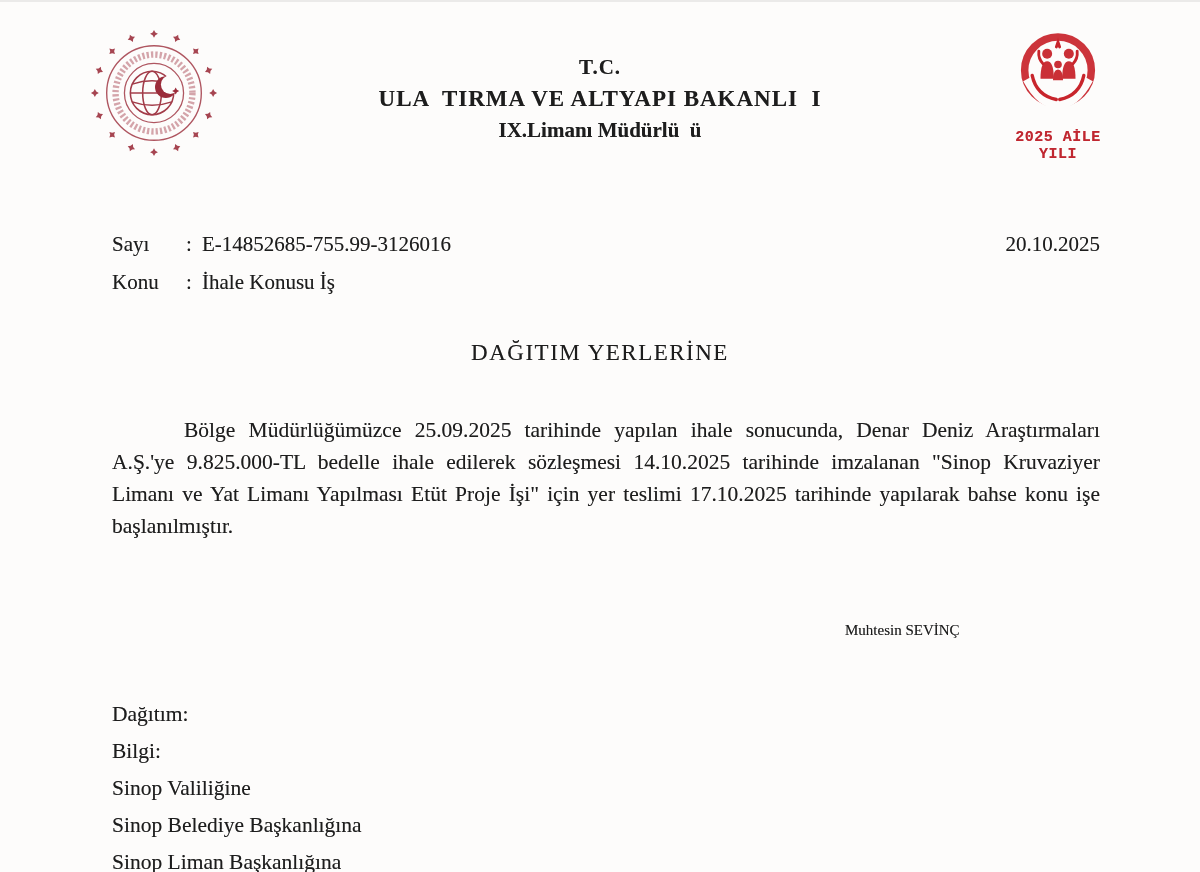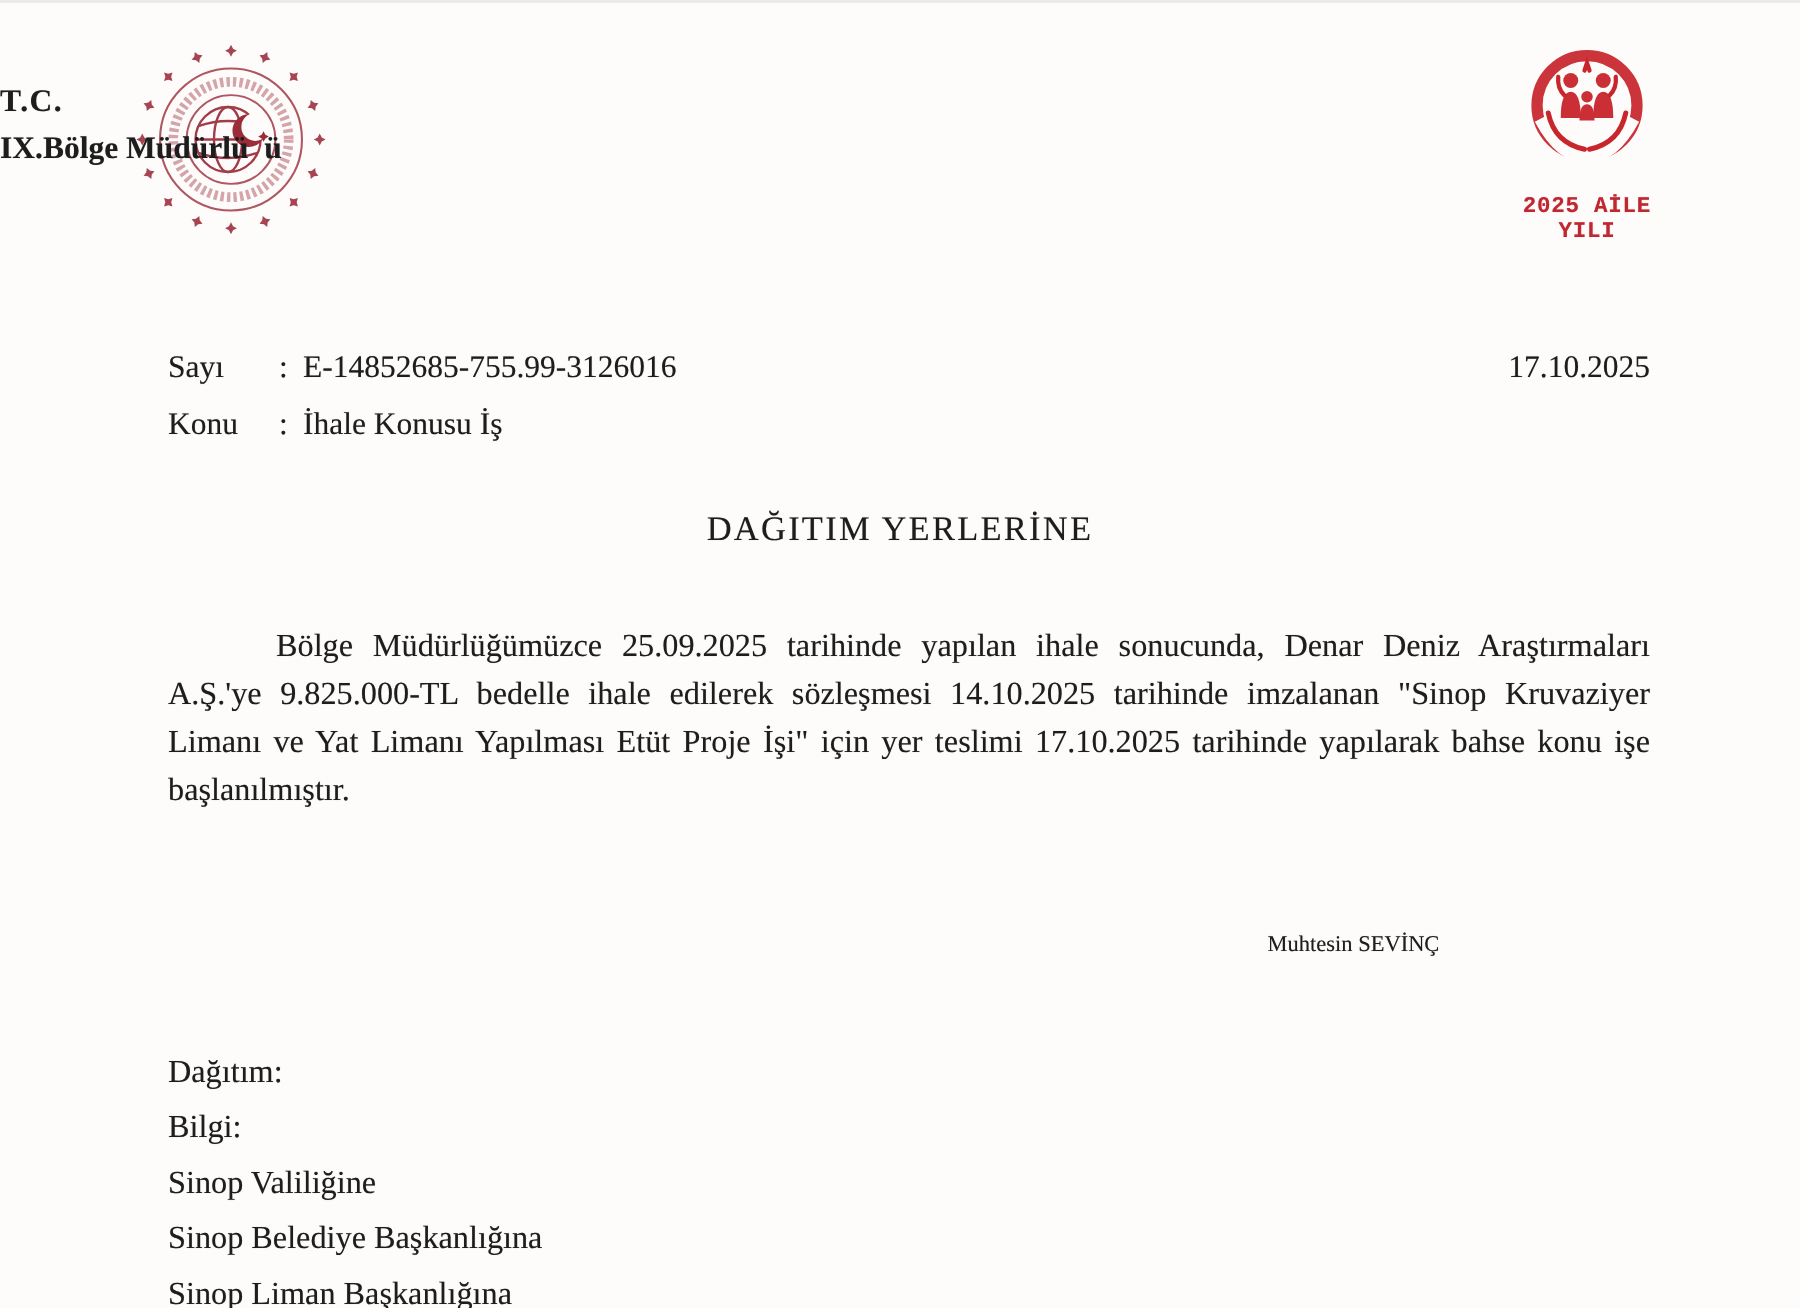--- a/index.html
+++ b/index.html
@@ -10,21 +10,21 @@
     font-family:"Liberation Serif", serif;
     color:#1d1d1d;
     overflow:hidden;
     text-shadow:0 0 0.5px rgba(30,30,30,0.45);
     border-top:2px solid rgba(0,0,0,0.07);
   }
   .pre{white-space:pre;}
 
   
   .seal-left{position:absolute;left:85px;top:22px;width:138px;height:138px;}
-  .header-center{position:absolute;left:0;right:0;top:50px;text-align:left;line-height:30px;}
+  .header-center{position:absolute;left:0;right:0;top:50px;text-align:center;line-height:30px;}
   .tc-line{font-size:21px;font-weight:bold;letter-spacing:1px;}
   .ministry-line{font-size:23px;font-weight:bold;letter-spacing:1px;margin-top:2px;}
   .region-line{font-size:21px;font-weight:bold;margin-top:1px;}
   .logo-right{position:absolute;left:1002px;top:24px;width:112px;text-align:center;font-family:Liberation Mono, monospace;}
   .logo-right svg{width:100px;height:102px;display:block;margin:0 auto;}
   .logo-right-label{font-size:15px;font-weight:bold;color:#c02730;letter-spacing:0.5px;margin-top:1px;text-shadow:0 0 0.5px rgba(192,39,48,0.5);}
 
   
   .row-sayi{position:absolute;left:112px;top:230px;font-size:21px;display:flex;}
   .row-konu{position:absolute;left:112px;top:268px;font-size:21px;display:flex;}
@@ -103,21 +103,22 @@
       </g>
 
       <circle cx="82" cy="64" r="11" fill="#9b2c3a"></circle>
       <circle cx="86.5" cy="61.5" r="9.5" fill="#fdfcfb"></circle>
       <use href="#st4" transform="translate(92 68) scale(0.9)"></use>
     </svg>
   </div>
 
   <div class="header-center">
     <div class="tc-line">T.C.</div>
-    <div class="region-line pre">IX.Bölge Müdürlü  ü</div>
+    <div class="ministry-line pre">ULA  TIRMA VE ALTYAPI BAKANLI  I</div>
+    <div class="region-line pre">IX.Limanı Müdürlü  ü</div>
   </div>
 
   <div class="logo-right">
     <svg viewBox="0 0 120 120" aria-hidden="true">
       <circle cx="60" cy="52" r="40" fill="none" stroke="#c8252c" stroke-width="9" opacity="0.93"></circle>
 
       <path d="M24,62 Q40,92 60,92 Q80,92 96,62" fill="none" stroke="#fdfcfb" stroke-width="13"></path>
       <path d="M29,58 Q34,82 58,87" fill="none" stroke="#c8252c" stroke-width="4" stroke-linecap="round"></path>
       <path d="M91,58 Q86,82 62,87" fill="none" stroke="#c8252c" stroke-width="4" stroke-linecap="round"></path>
 
@@ -136,21 +137,21 @@
       </g>
     </svg>
     <div class="logo-right-label">2025 AİLE YILI</div>
   </div>
 
   <div class="row-sayi">
     <span class="meta-label">Sayı</span>
     <span class="meta-sep">:</span>
     <span>E-14852685-755.99-3126016</span>
   </div>
-  <div class="letter-date">17.10.2025</div>
+  <div class="letter-date">20.10.2025</div>
 
   <div class="row-konu">
     <span class="meta-label">Konu</span>
     <span class="meta-sep">:</span>
     <span>İhale Konusu İş</span>
   </div>
 
   <div class="subject-heading">DAĞITIM YERLERİNE</div>
 
   <div class="body-paragraph">Bölge Müdürlüğümüzce 25.09.2025 tarihinde yapılan ihale sonucunda, Denar Deniz Araştırmaları A.Ş.'ye 9.825.000-TL bedelle ihale edilerek sözleşmesi 14.10.2025 tarihinde imzalanan "Sinop Kruvaziyer Limanı ve Yat Limanı Yapılması Etüt Proje İşi" için yer teslimi 17.10.2025 tarihinde yapılarak bahse konu işe başlanılmıştır.</div>

